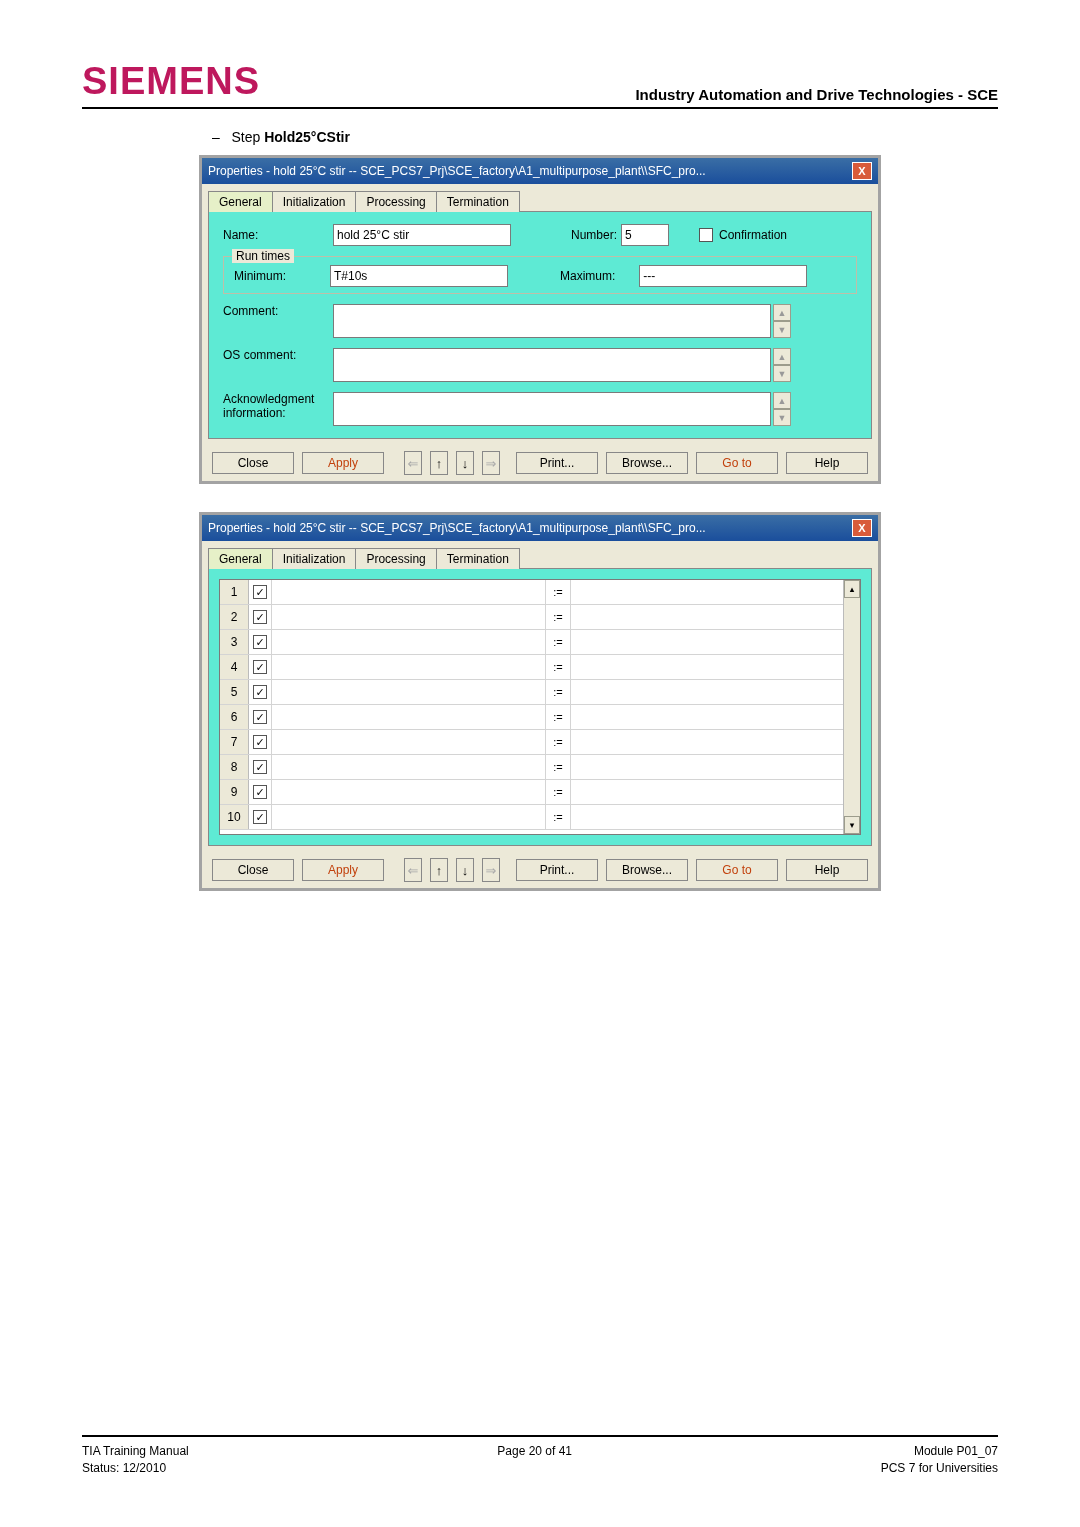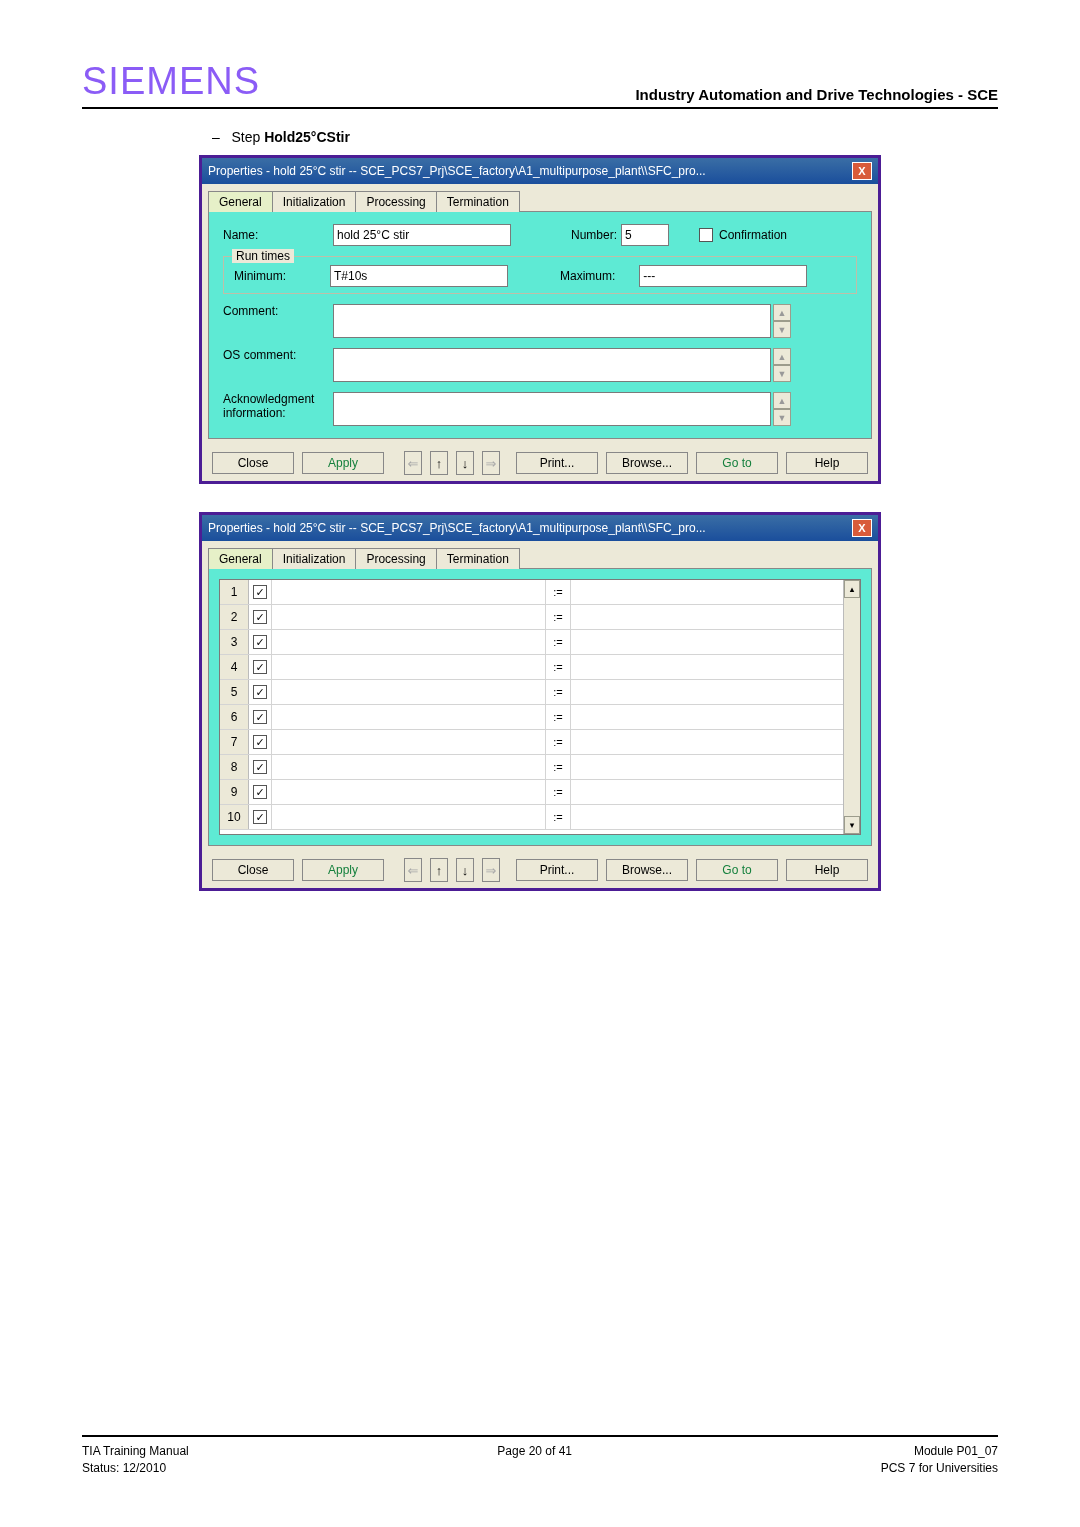--- a/index.html
+++ b/index.html
@@ -1,38 +1,38 @@
 <!DOCTYPE html>
 <html><head>
 <meta charset="utf-8">
 <style>
 body{margin:0;font-family:Arial,sans-serif;background:#fff;color:#000}
 .page{width:1080px;height:1527px;position:relative;margin:0 auto;padding:60px 82px 0 82px;box-sizing:border-box}
-.logo{font-family:Arial,sans-serif;font-weight:400;font-size:38px;letter-spacing:1px;color:#8b5cf6}
+.logo{font-family:Arial,sans-serif;font-weight:700;font-size:38px;letter-spacing:1px;color:#be185d}
 .header-line{display:flex;justify-content:space-between;align-items:flex-end;border-bottom:2px solid #000;padding-bottom:4px;margin-bottom:20px}
 .header-right{font-weight:bold;font-size:15px}
 .step-line{margin-left:130px;margin-bottom:10px;font-size:14px}
 .step-line b{font-weight:bold}
-.dialog{margin:0 auto 28px auto;width:676px;border:3px solid #4c1d95;background:#ece9d8;font-size:12px}
+.dialog{margin:0 auto 28px auto;width:676px;border:3px solid #a3a3a3;background:#ece9d8;font-size:12px}
 .titlebar{background:linear-gradient(#3a6ea5,#1a4e9c);color:#fff;padding:4px 6px;font-size:12px;display:flex;justify-content:space-between;align-items:center}
 .titlebar .x{background:#d85b3a;color:#fff;width:18px;height:16px;display:flex;align-items:center;justify-content:center;border:1px solid #fff;font-size:11px;font-weight:bold}
 .tabs{display:flex;margin:6px 6px 0 6px}
 .tab{border:1px solid #888;border-bottom:none;padding:3px 10px;background:#ece9d8;font-size:12px;position:relative;top:1px;margin-right:-1px}
 .tab.active{background:#e6f0c8;z-index:2}
 .tab-body{border:1px solid #888;margin:0 6px 6px 6px;padding:12px 14px 12px 14px;background:#5eead4}
 .row{display:flex;align-items:center;margin-bottom:10px}
 .row label{width:110px}
 .inp{border:1px solid #7a7a7a;background:#fff;height:18px;padding:1px 3px;font-size:12px}
 .fieldset{border:1px solid #bfbfa8;padding:8px 14px 6px 10px;margin-bottom:10px;position:relative}
 .fieldset .legend{position:absolute;top:-8px;left:8px;background:#ece9d8;padding:0 4px;font-size:12px}
 textarea.inp{height:30px;resize:none}
 .scroll-arrow{width:16px;height:15px;border:1px solid #9c9c8c;background:#ece9d8;display:inline-flex;align-items:center;justify-content:center;font-size:9px;color:#999}
 .btnbar{display:flex;gap:8px;align-items:center;padding:6px 10px}
 .btn{border:1px solid #888;background:#ece9d8;padding:3px 10px;min-width:60px;text-align:center;font-size:12px}
-.btn.disabled{color:#15803d}
+.btn.disabled{color:#c2410c}
 .navbtn{border:1px solid #888;background:#ece9d8;width:24px;height:22px;display:flex;align-items:center;justify-content:center;font-size:13px}
 .navbtn.disabled{color:#aaa}
 .init-grid{background:#fff;border:1px solid #7a7a7a;height:254px;overflow:hidden;position:relative}
 .grow{display:flex;align-items:center;border-bottom:1px solid #d4d4d4;height:24px}
 .grow .num{width:28px;text-align:center;border-right:1px solid #bbb;background:#ece9d8;height:100%;display:flex;align-items:center;justify-content:center}
 .grow .chk{width:22px;display:flex;align-items:center;justify-content:center;border-right:1px solid #d4d4d4;height:100%}
 .grow .left{flex:1;height:100%;border-right:1px solid #d4d4d4}
 .grow .assign{width:24px;text-align:center;border-right:1px solid #d4d4d4;height:100%;display:flex;align-items:center;justify-content:center;font-size:11px}
 .grow .right{flex:1;height:100%}
 .vbar{position:absolute;right:0;top:0;bottom:0;width:16px;background:#ece9d8;border-left:1px solid #bbb;display:flex;flex-direction:column;justify-content:space-between}

